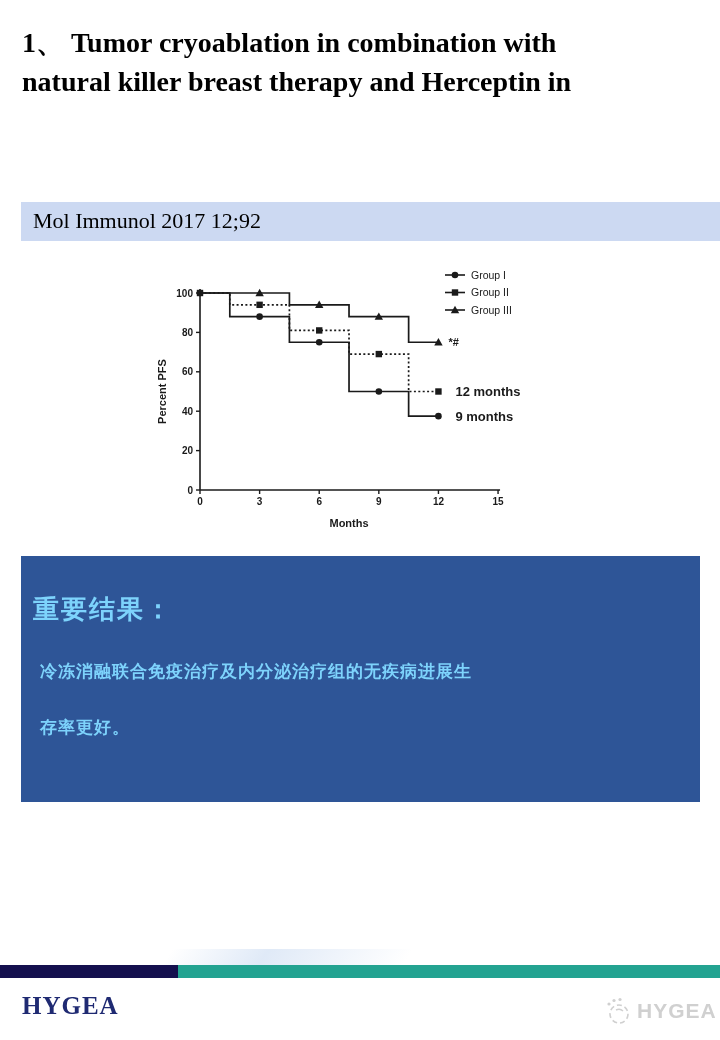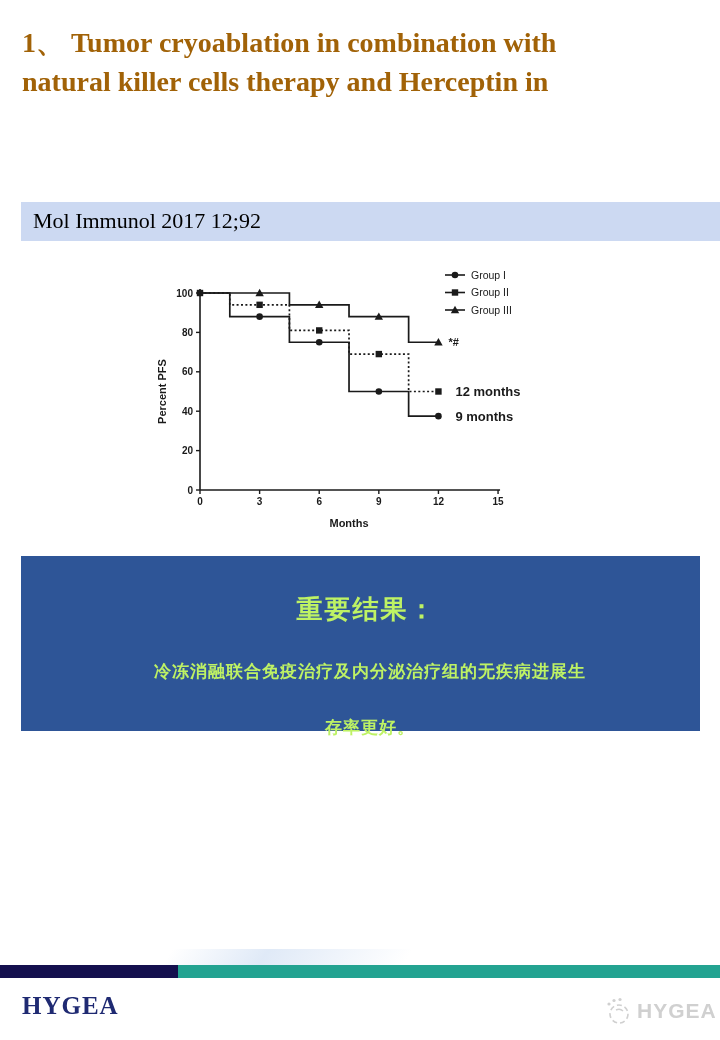--- a/index.html
+++ b/index.html
@@ -2,42 +2,41 @@
 <html><head>
 <meta charset="utf-8">
 <style>
   html,body{margin:0;padding:0;}
   body{
     width:720px;height:1040px;position:relative;overflow:hidden;
     background:#ffffff;font-family:"Liberation Serif",serif;
   }
   .title{
     position:absolute;left:22px;top:24px;width:684px;
-    font-weight:bold;font-size:28px;line-height:38.5px;color:#a16207;
+    font-weight:bold;font-size:28px;line-height:38.5px;color:#000000;
     font-family:"Liberation Serif",serif;
   }
   .citation-bar{
     position:absolute;left:21px;top:202px;width:679px;height:39px;
     font-size:22px;color:#000;padding-left:28px;
   }
   .citation-bar .journal{position:absolute;left:12px;top:6px;}
   .citation-bar .pmid{position:absolute;left:364px;top:6px;}
   .figure{
     position:absolute;left:150px;top:256px;width:430px;height:290px;background:#fff;
   }
   .tick{font:700 10px "Liberation Sans",sans-serif;fill:#1a1a1a;}
   .axis-label{font:700 11px "Liberation Sans",sans-serif;fill:#1a1a1a;}
   .legend-label{font:400 10.5px "Liberation Sans",sans-serif;fill:#1a1a1a;}
   .end-label{font:600 13px "Liberation Sans",sans-serif;fill:#1a1a1a;}
   .sig-label{font:700 11px "Liberation Sans",sans-serif;fill:#1a1a1a;}
   .result-box{
-    position:absolute;left:21px;top:556px;width:679px;height:175px;
-    color:#bef264;font-family:"Liberation Sans",sans-serif;font-weight:bold;
+    position:absolute;left:21px;top:556px;width:679px;height:246px;
+    color:#7dd3fc;font-family:"Liberation Sans",sans-serif;font-weight:bold;
     box-sizing:border-box;
-    text-align:center;
   }
   .result-heading{margin:36px 0 0 12px;font-size:26px;letter-spacing:2px;}
   .result-line{margin:33px 0 0 19px;font-size:17px;letter-spacing:1px;white-space:nowrap;}
   .footer-wisp{
     position:absolute;left:168px;top:949px;width:320px;height:16px;
     background:linear-gradient(95deg,#ffffff 0%,#dce7f6 30%,#ffffff 75%);
     transform:skewX(-30deg);opacity:.9;
   }
   .footer-bar-navy{position:absolute;left:0;top:965px;width:178px;height:13px;}
   .footer-bar-teal{position:absolute;left:178px;top:965px;width:542px;height:13px;}
@@ -50,21 +49,21 @@
   }
   .watermark-text{
     font-family:"Liberation Sans",sans-serif;font-size:21px;font-weight:bold;letter-spacing:1px;
   }
 </style>
 </head>
 <body>
 
 <div class="title">
   <div>1、 Tumor cryoablation in combination with</div>
-  <div>natural killer cells therapy and Herceptin in</div>
+  <div>natural killer breast therapy and Herceptin in</div>
 </div>
 
 <div class="citation-bar" style="background: rgb(204, 217, 242);">
   <span class="journal">Mol Immunol 2017 12;92</span>
 </div>
 
 <div class="figure">
   <svg id="chart-svg" width="430" height="290" viewBox="0 0 430 290">
       <line x1="50" y1="234" x2="350.05" y2="234" stroke="#1a1a1a" stroke-width="1.6"></line>
       <line x1="50" y1="234" x2="50" y2="33" stroke="#1a1a1a" stroke-width="1.6"></line>

